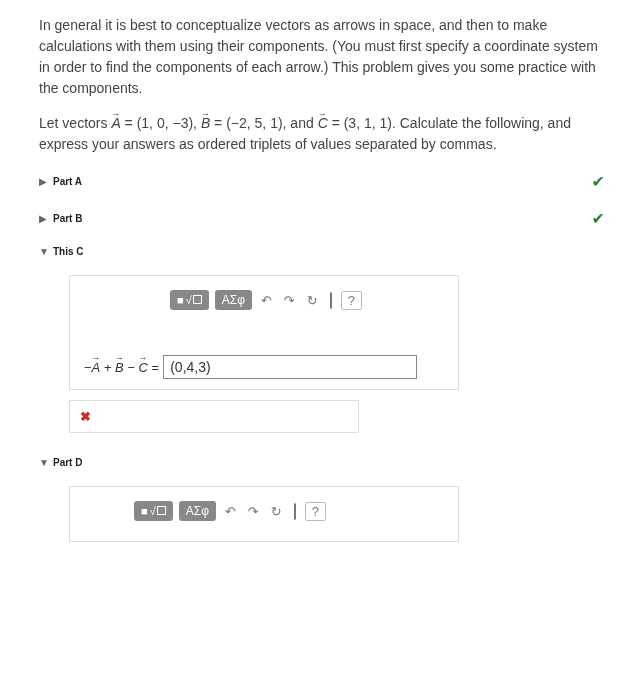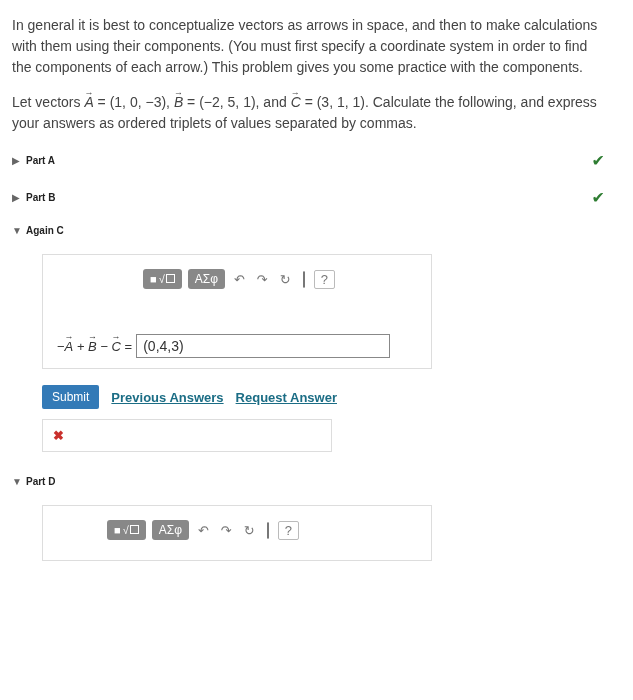--- a/index.html
+++ b/index.html
@@ -4,21 +4,21 @@
 <style>
   body {
     margin: 0;
     font-family: Arial, Helvetica, sans-serif;
     font-size: 14px;
     color: #333;
     background: #fff;
     width: 633px;
   }
   .container {
-    padding: 15px 24px 0 12px;
+    padding: 15px 24px 0 39px;
   }
   .intro {
     line-height: 1.5;
     margin-bottom: 14px;
     color: #444;
   }
   .setup {
     line-height: 1.5;
     margin-bottom: 8px;
     color: #444;
@@ -208,21 +208,21 @@
 
   <div class="part-collapsed">
     <span class="tri">▶</span>
     <span class="part-title">Part B</span>
     <span class="check">✔</span>
   </div>
 
   <div class="part-expanded">
     <div class="part-header">
       <span class="tri">▼</span>
-      <span class="part-title">Again C</span>
+      <span class="part-title">This C</span>
     </div>
 
     <div class="part-body">
       <div class="toolbar">
         <span class="tbtn">
           <span class="sqrtbox">■<span style="margin-left:2px">√</span><span class="box"></span></span>
         </span>
         <span class="tbtn">ΑΣφ</span>
         <span class="tbtn-light">↶</span>
         <span class="tbtn-light">↷</span>
@@ -231,25 +231,20 @@
         <span class="tbtn-light" style="border:1px solid #bbb;padding:1px 6px;border-radius:2px">?</span>
       </div>
       <div class="eqrow">
         <span class="eqlabel">
           <span>−</span><span class="vec">A</span><span> + </span><span class="vec">B</span><span> − </span><span class="vec">C</span><span> = </span>
         </span>
         <span class="answer-box">(0,4,3)</span>
       </div>
     </div>
 
-    <div class="actions">
-      <button class="submit">Submit</button>
-      <span class="linkish">Previous Answers</span>
-      <span class="linkish">Request Answer</span>
-    </div>
 
     <div class="feedback">
       <span class="xmark">✖</span>
     </div>
   </div>
 
   <div class="part-expanded">
     <div class="part-header">
       <span class="tri">▼</span>
       <span class="part-title">Part D</span>

